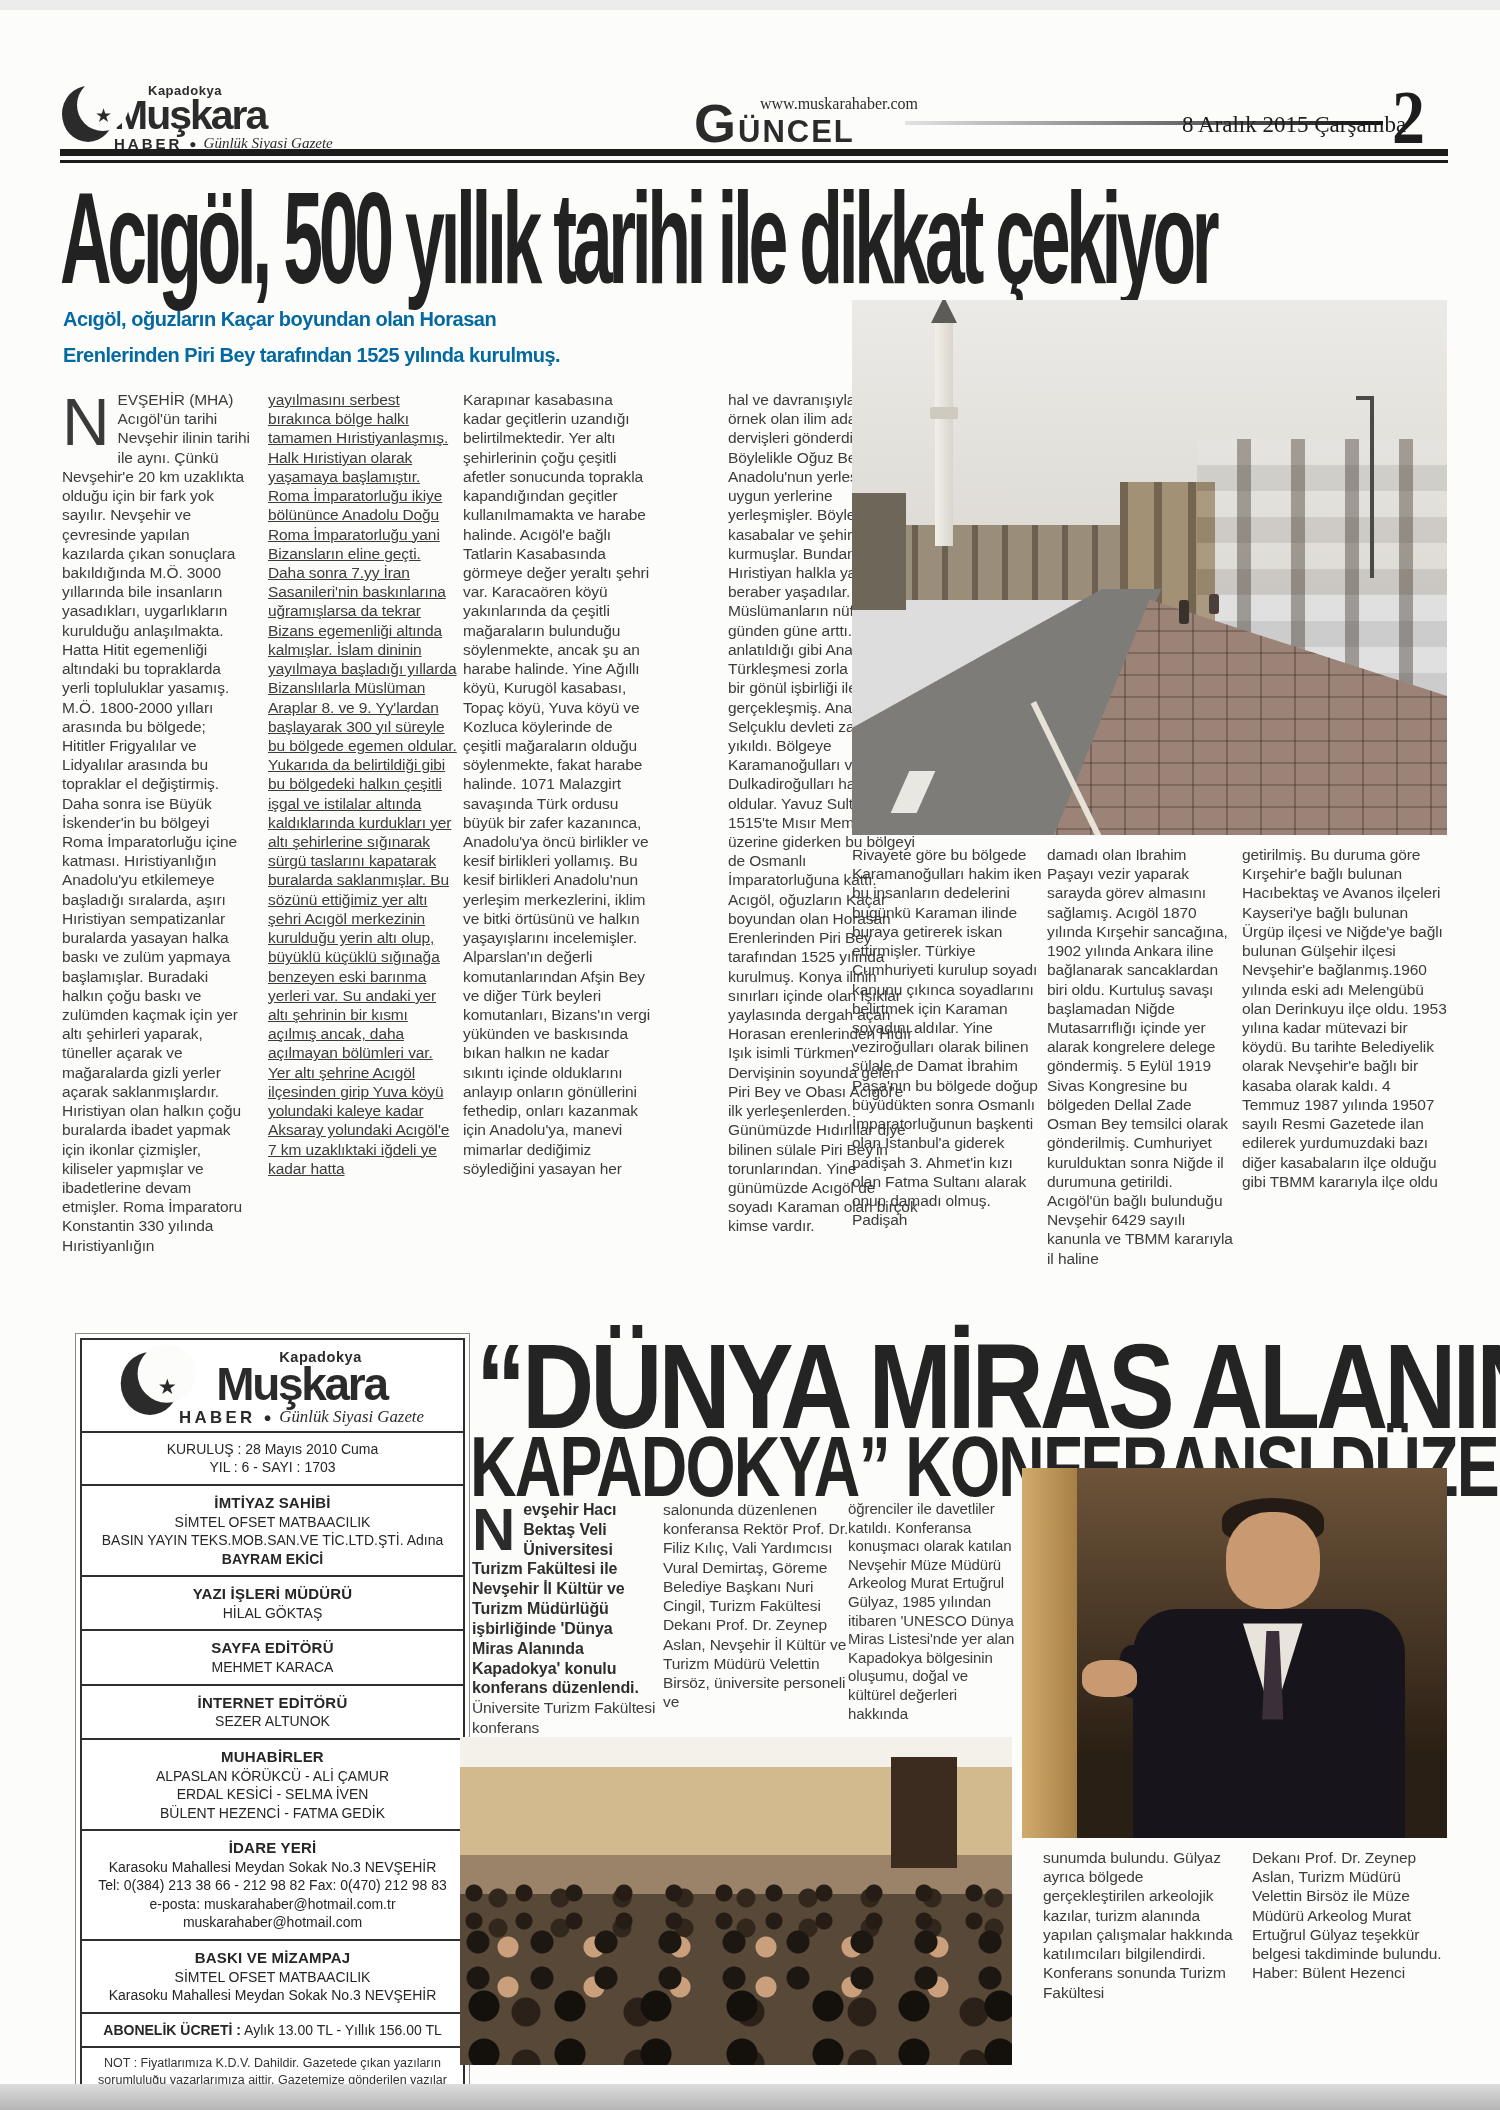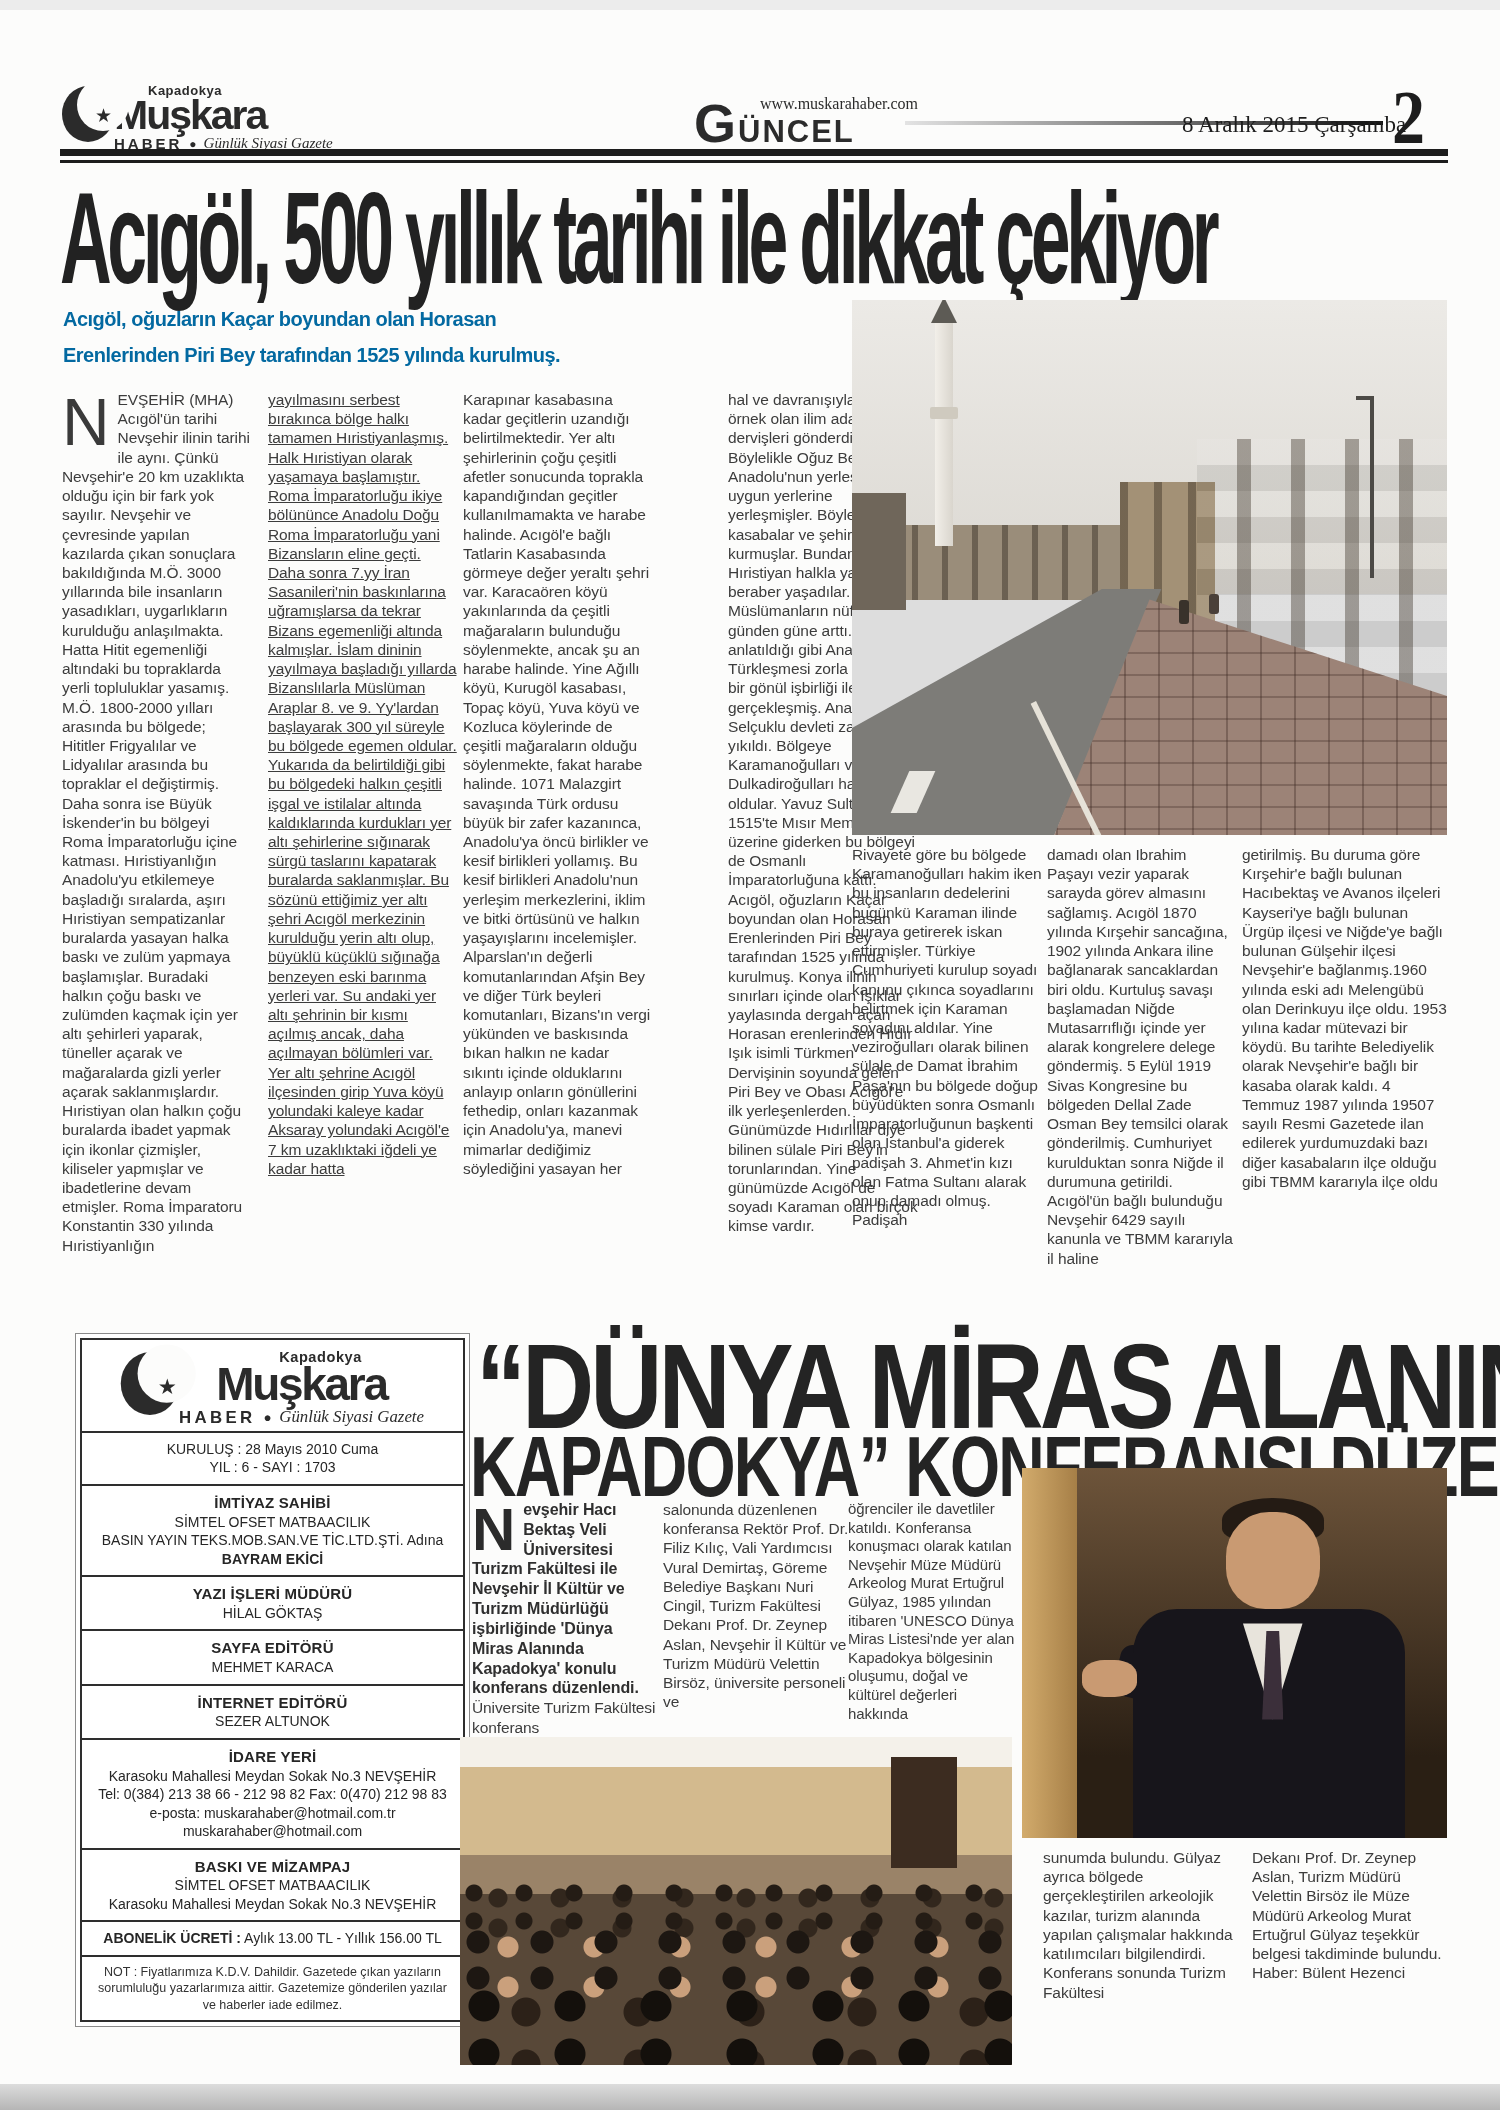--- a/index.html
+++ b/index.html
@@ -223,20 +223,26 @@
       </div>
       <div class="m-row">
         <div class="m-title">SAYFA EDİTÖRÜ</div>
         <div>MEHMET KARACA</div>
       </div>
       <div class="m-row">
         <div class="m-title">İNTERNET EDİTÖRÜ</div>
         <div>SEZER ALTUNOK</div>
       </div>
       <div class="m-row">
+        <div class="m-title">MUHABİRLER</div>
+        <div>ALPASLAN KÖRÜKCÜ - ALİ ÇAMUR</div>
+        <div>ERDAL KESİCİ - SELMA İVEN</div>
+        <div>BÜLENT HEZENCİ - FATMA GEDİK</div>
+      </div>
+      <div class="m-row">
         <div class="m-title">İDARE YERİ</div>
         <div>Karasoku Mahallesi Meydan Sokak No.3 NEVŞEHİR</div>
         <div>Tel: 0(384) 213 38 66 - 212 98 82 Fax: 0(470) 212 98 83</div>
         <div>e-posta: muskarahaber@hotmail.com.tr</div>
         <div>muskarahaber@hotmail.com</div>
       </div>
       <div class="m-row">
         <div class="m-title">BASKI VE MİZAMPAJ</div>
         <div>SİMTEL OFSET MATBAACILIK</div>
         <div>Karasoku Mahallesi Meydan Sokak No.3 NEVŞEHİR</div>

